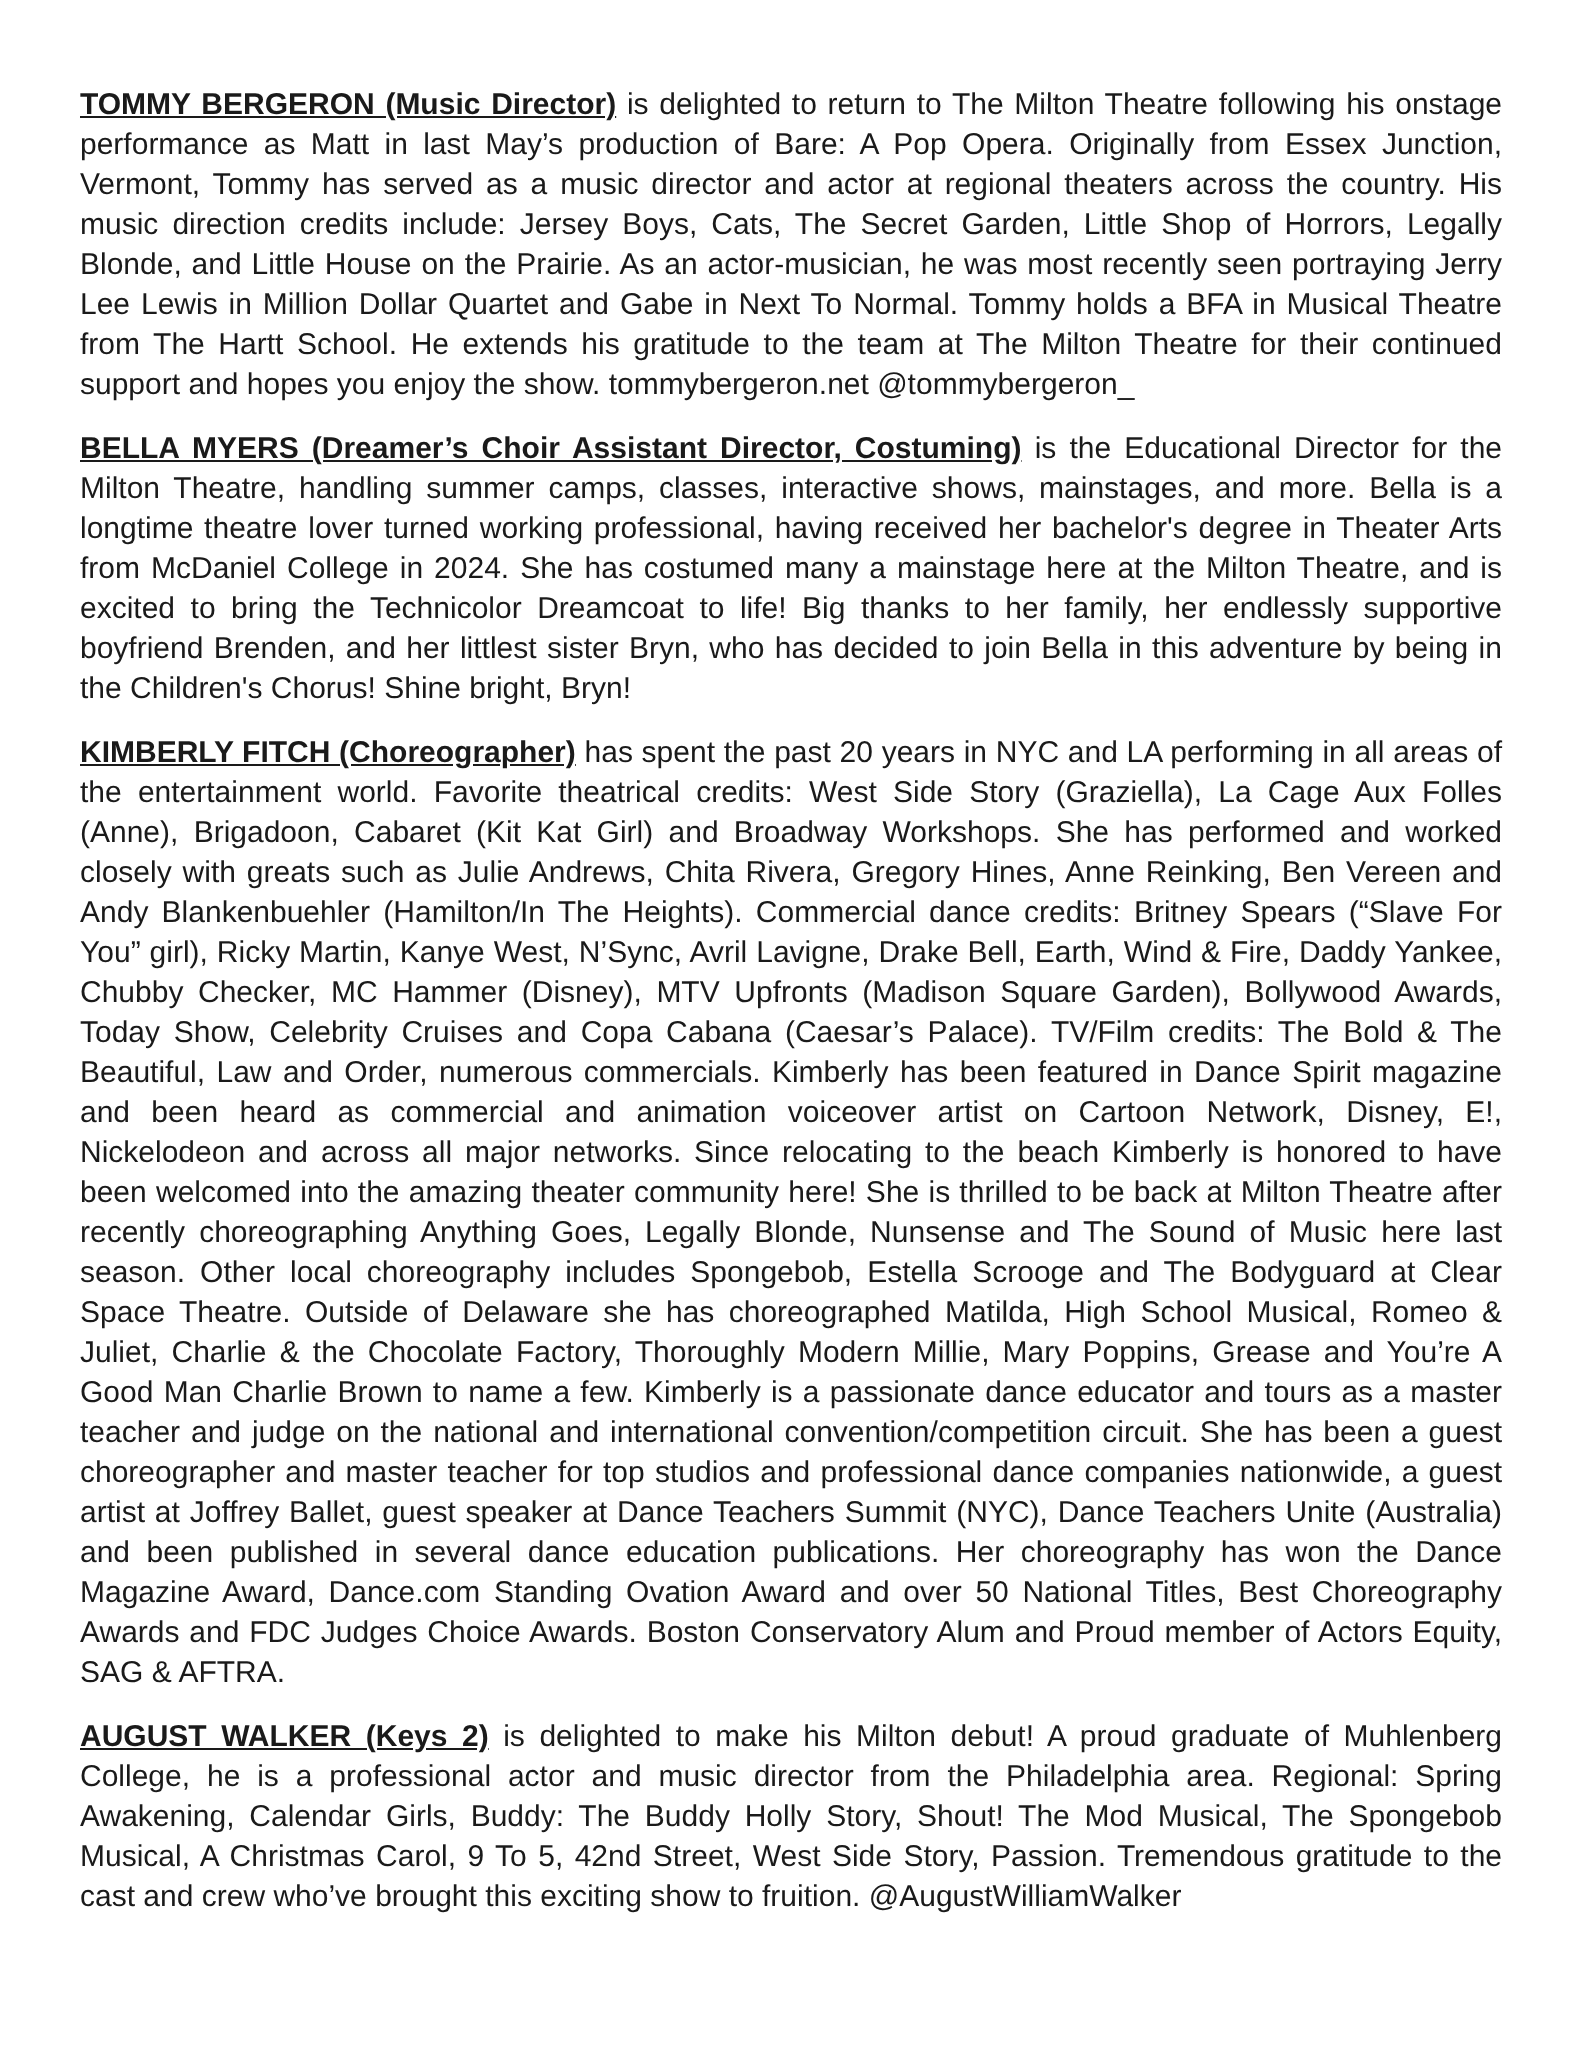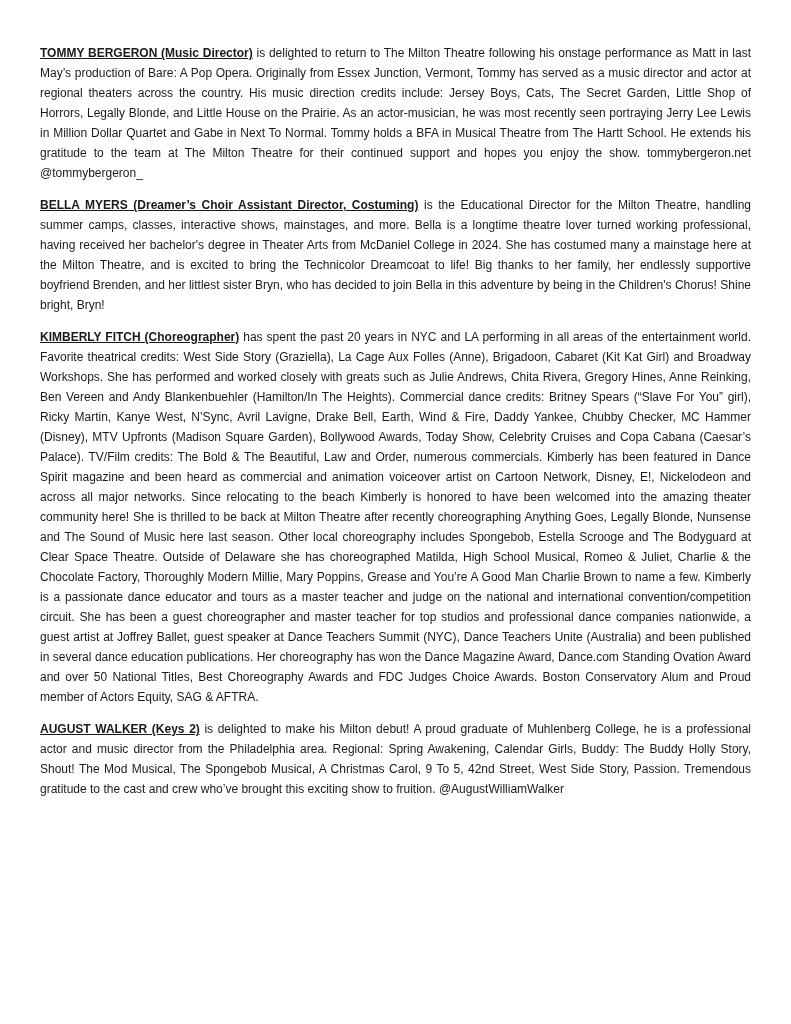--- a/index.html
+++ b/index.html
@@ -8,21 +8,21 @@
     background: #ffffff;
   }
   .page {
     width: 791px;
     height: 1024px;
     box-sizing: border-box;
     background: #ffffff;
     color: #1a1a1a;
     padding: 43px 40px 0 40px;
     font-family: "Liberation Sans", "DejaVu Sans", sans-serif;
-    font-size: 12px;
+    font-size: 15px;
     line-height: 20px;
     text-align: justify;
     overflow: hidden;
   }
   .bio {
     margin: 0 0 12px 0;
   }
   .bio-header {
     font-weight: 700;
     text-decoration: underline;

